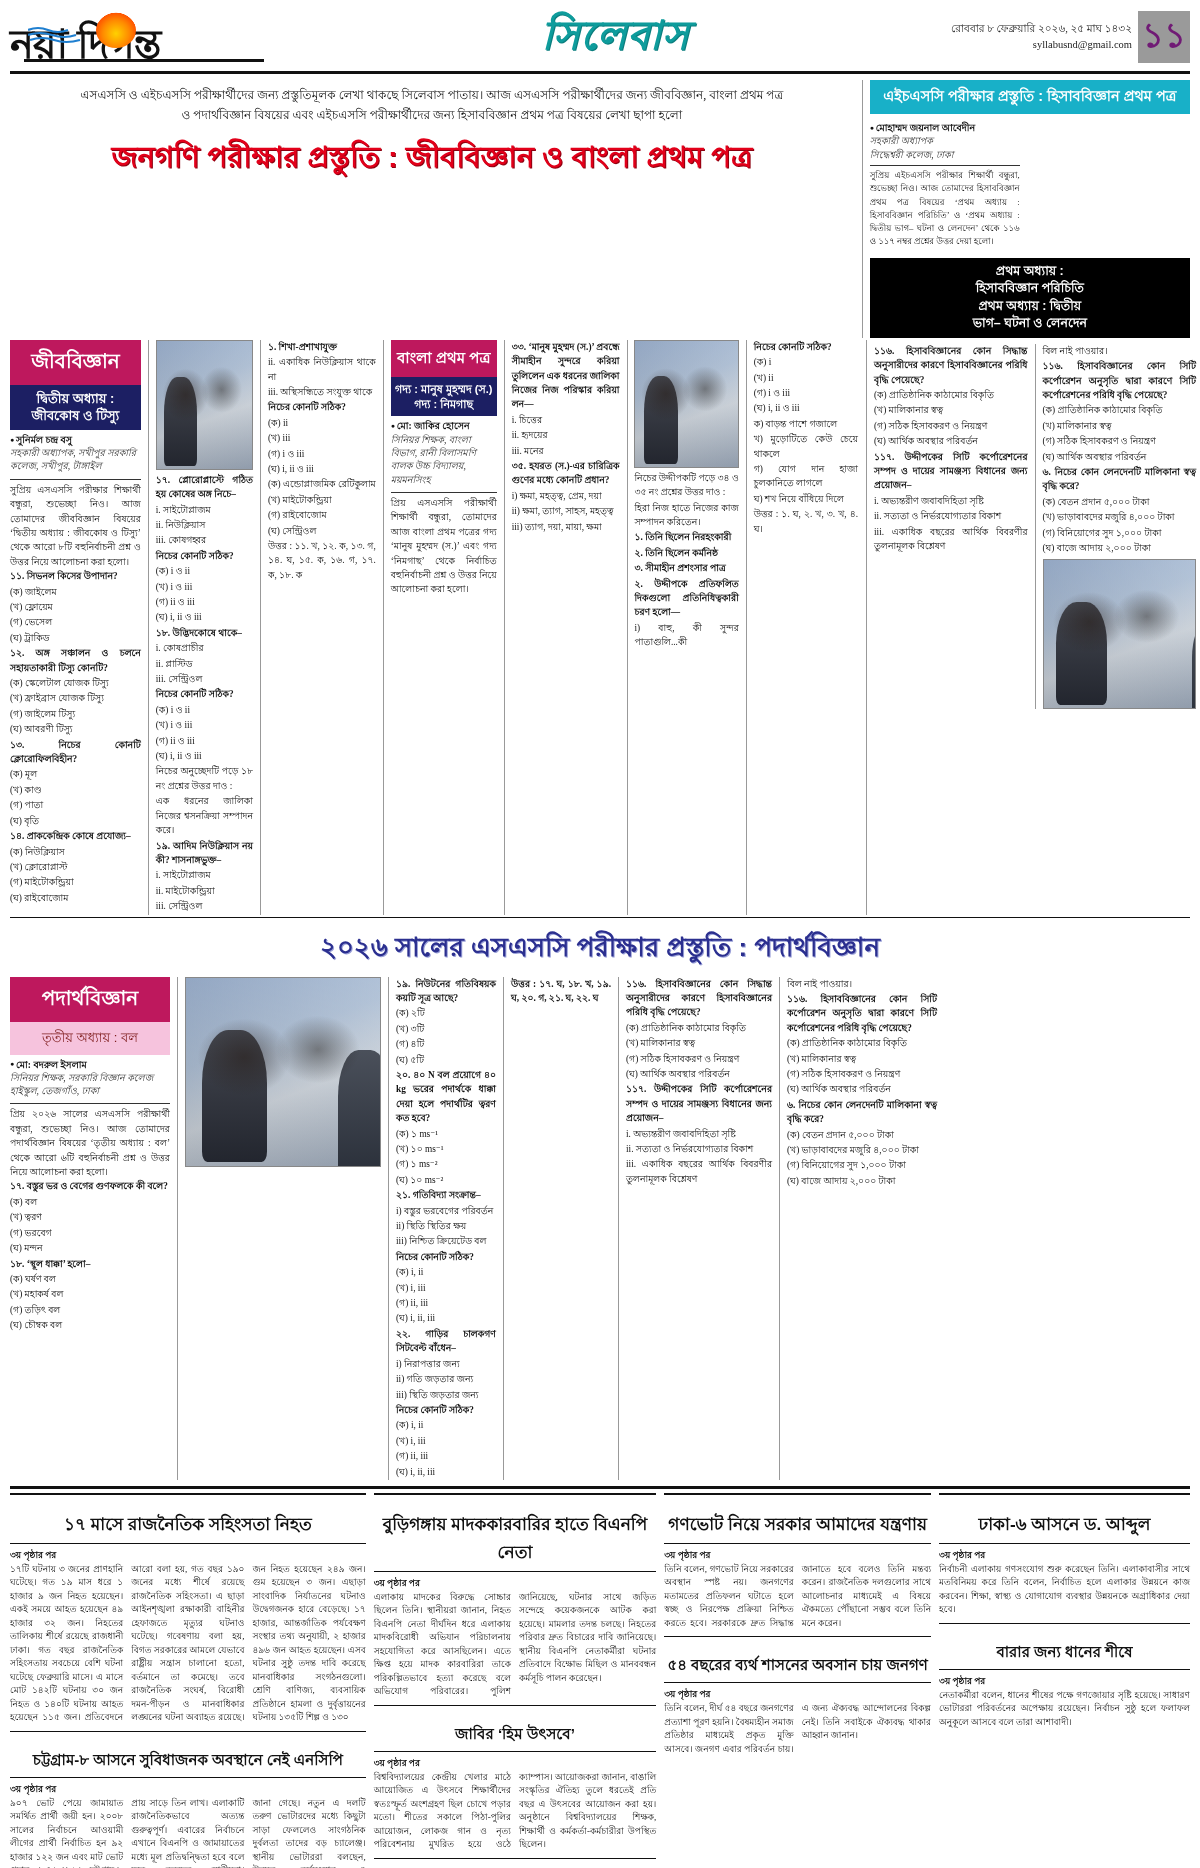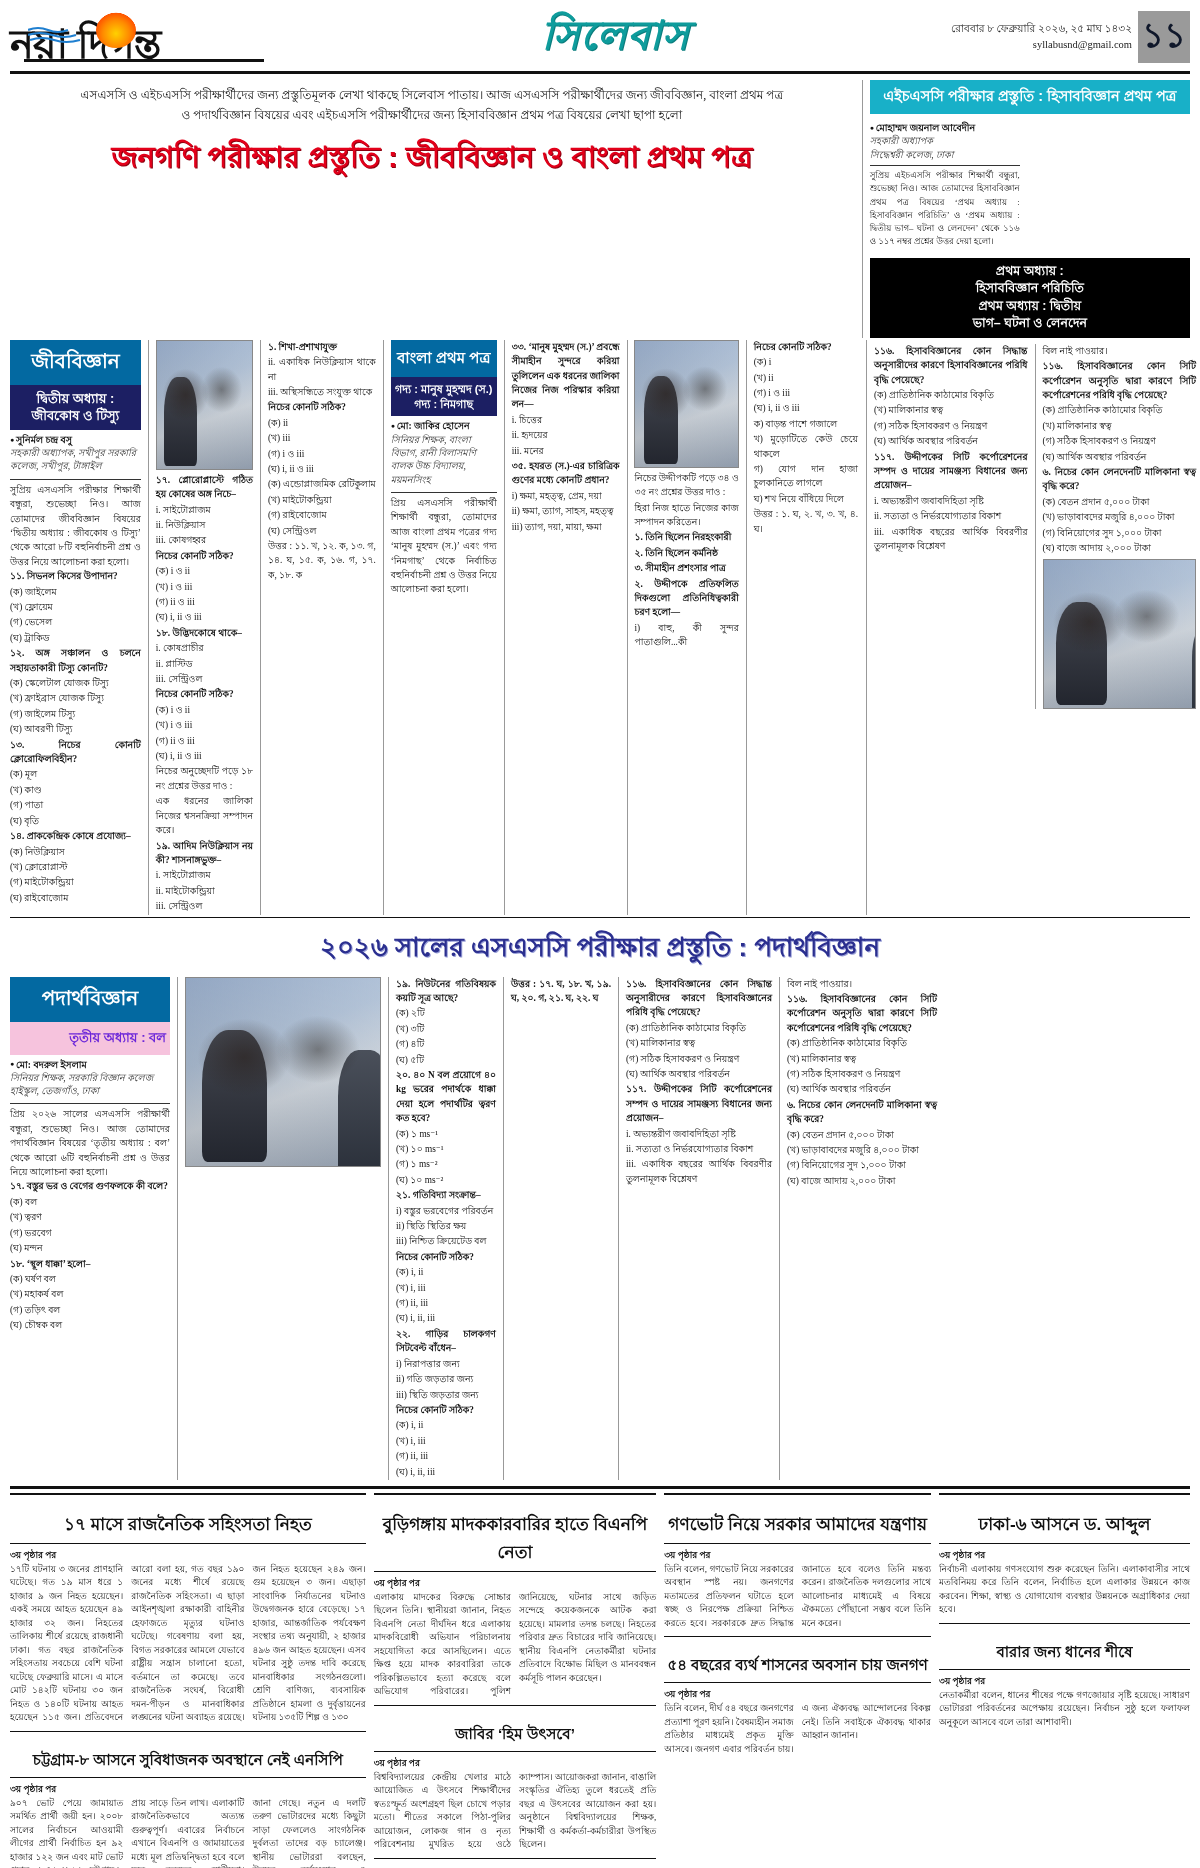--- a/index.html
+++ b/index.html
@@ -29,21 +29,21 @@
   .syllabus-title {
     flex: 1; text-align: center; color: #0e9c9c;
     font-size: 40px; font-weight: bold; font-style: italic;
     font-family: "Liberation Sans", sans-serif; letter-spacing: 1px;
     text-shadow: 1px 1px 0 #0b7d7d;
   }
   .head-right { display: flex; align-items: center; gap: 6px; }
   .head-meta { text-align: right; font-size: 10.5px; line-height: 1.5; color: #222; }
   .head-meta .mail { font-family: "Liberation Serif", serif; }
   .pageno {
-    width: 52px; height: 52px; background: #9a9a9a; color: #0f172a;
+    width: 52px; height: 52px; background: #9a9a9a; color: #701a75;
     font-size: 34px; font-weight: bold; display: flex; align-items: center;
     justify-content: center; font-family: "Liberation Sans", sans-serif;
   }
 
   .rule-thick { height: 3px; background: #111; margin: 3px 0 0; }
   .rule-thin { height: 1px; background: #111; margin: 2px 0; }
 
   
   .intro-row { display: flex; gap: 8px; margin-top: 6px; }
   .intro-left { width: 848px; }
@@ -58,30 +58,30 @@
   }
 
   
   .col { font-size: 9.3px; line-height: 1.55; text-align: justify; }
   .col p { margin-bottom: 1px; }
   .col .q { font-weight: bold; }
   .hr-col { height: 1px; background: #333; margin: 3px 0; }
 
   
   .badge-pink {
-    background: #0369a1; color: #fff; text-align: center; font-weight: bold;
+    background: #be185d; color: #fff; text-align: center; font-weight: bold;
     font-size: 20px; padding: 6px 4px; font-family: "Liberation Sans", sans-serif;
   }
   .badge-navy {
     background: #1c1f63; color: #fff; text-align: center; font-weight: bold;
     font-size: 13px; padding: 5px 4px; line-height: 1.35;
     font-family: "Liberation Sans", sans-serif;
   }
   .badge-lightpink {
-    background: #f6c3dd; color: #6d28d9; text-align: right; font-weight: bold;
+    background: #f6c3dd; color: #7f1d1d; text-align: center; font-weight: normal;
     font-size: 13px; padding: 6px 4px; font-family: "Liberation Sans", sans-serif;
   }
   .byline { font-size: 9.5px; line-height: 1.4; padding: 4px 0 2px; }
   .byline .name { font-weight: bold; }
   .byline .name:before { content: "● "; font-size: 7px; vertical-align: middle; }
   .byline .aff { font-style: italic; color: #333; }
 
   
   .ssc-wrap { display: flex; gap: 8px; margin-top: 2px; }
   .ssc-left { width: 848px; display: flex; gap: 7px; }

